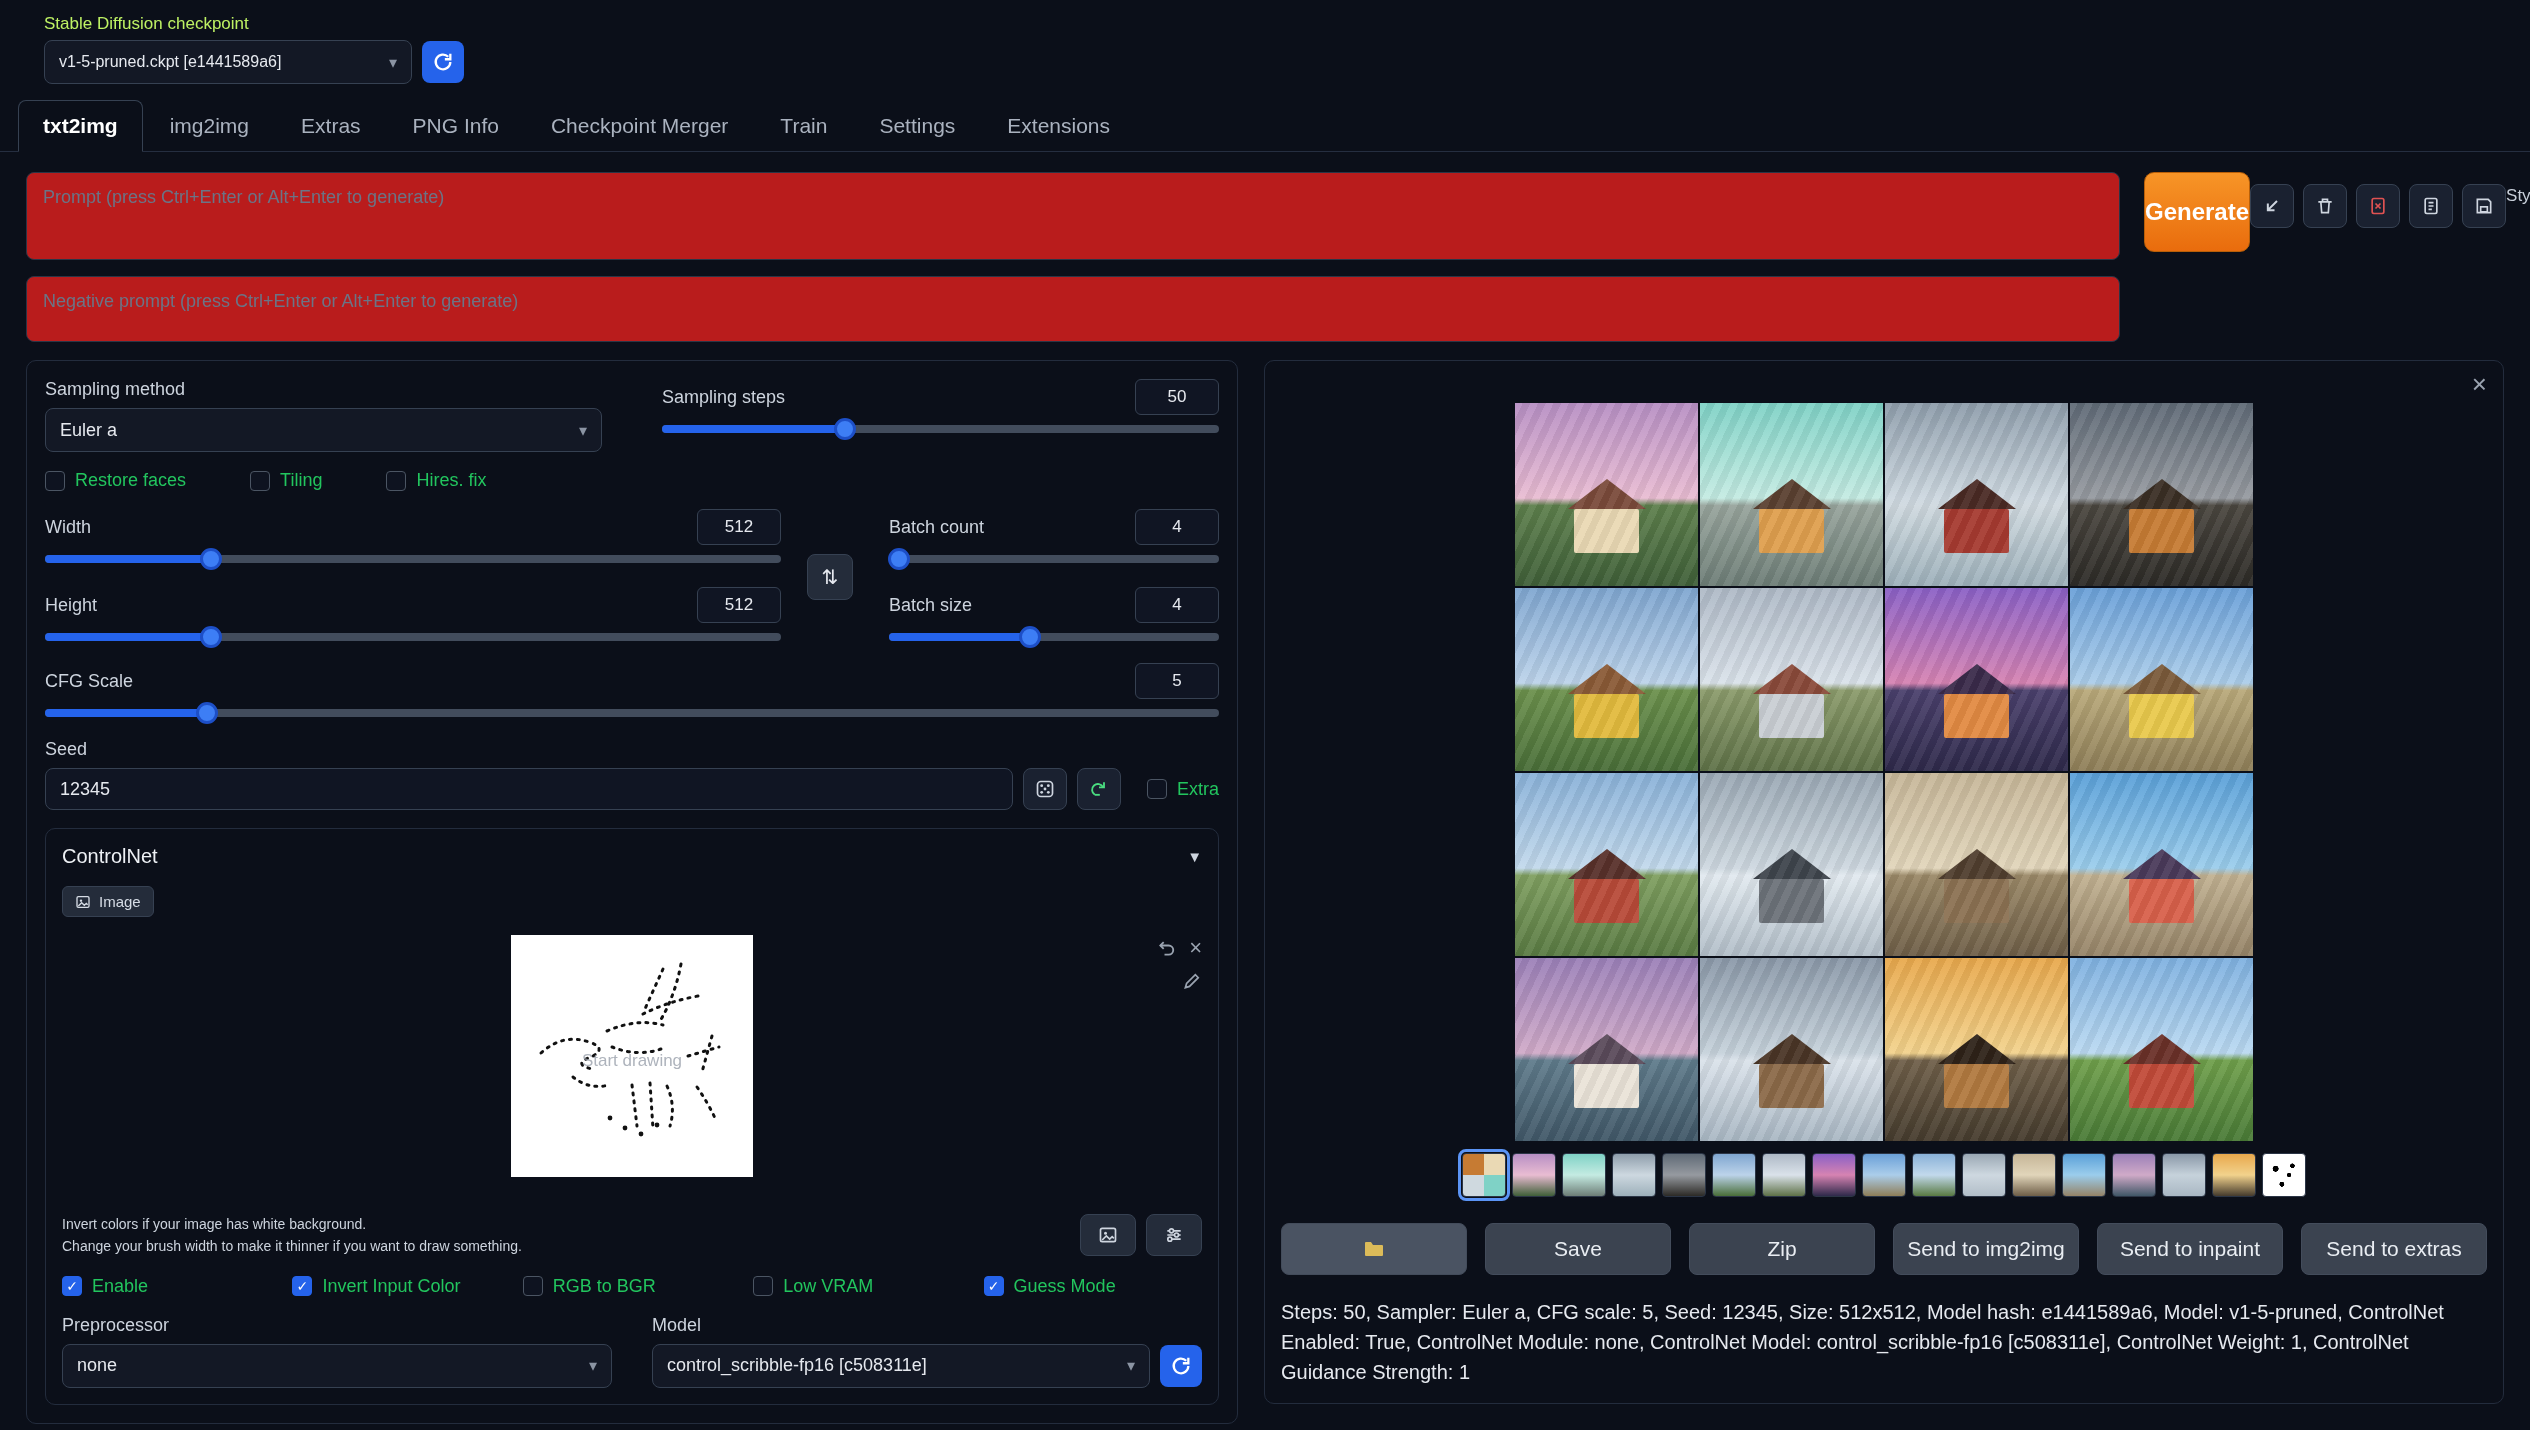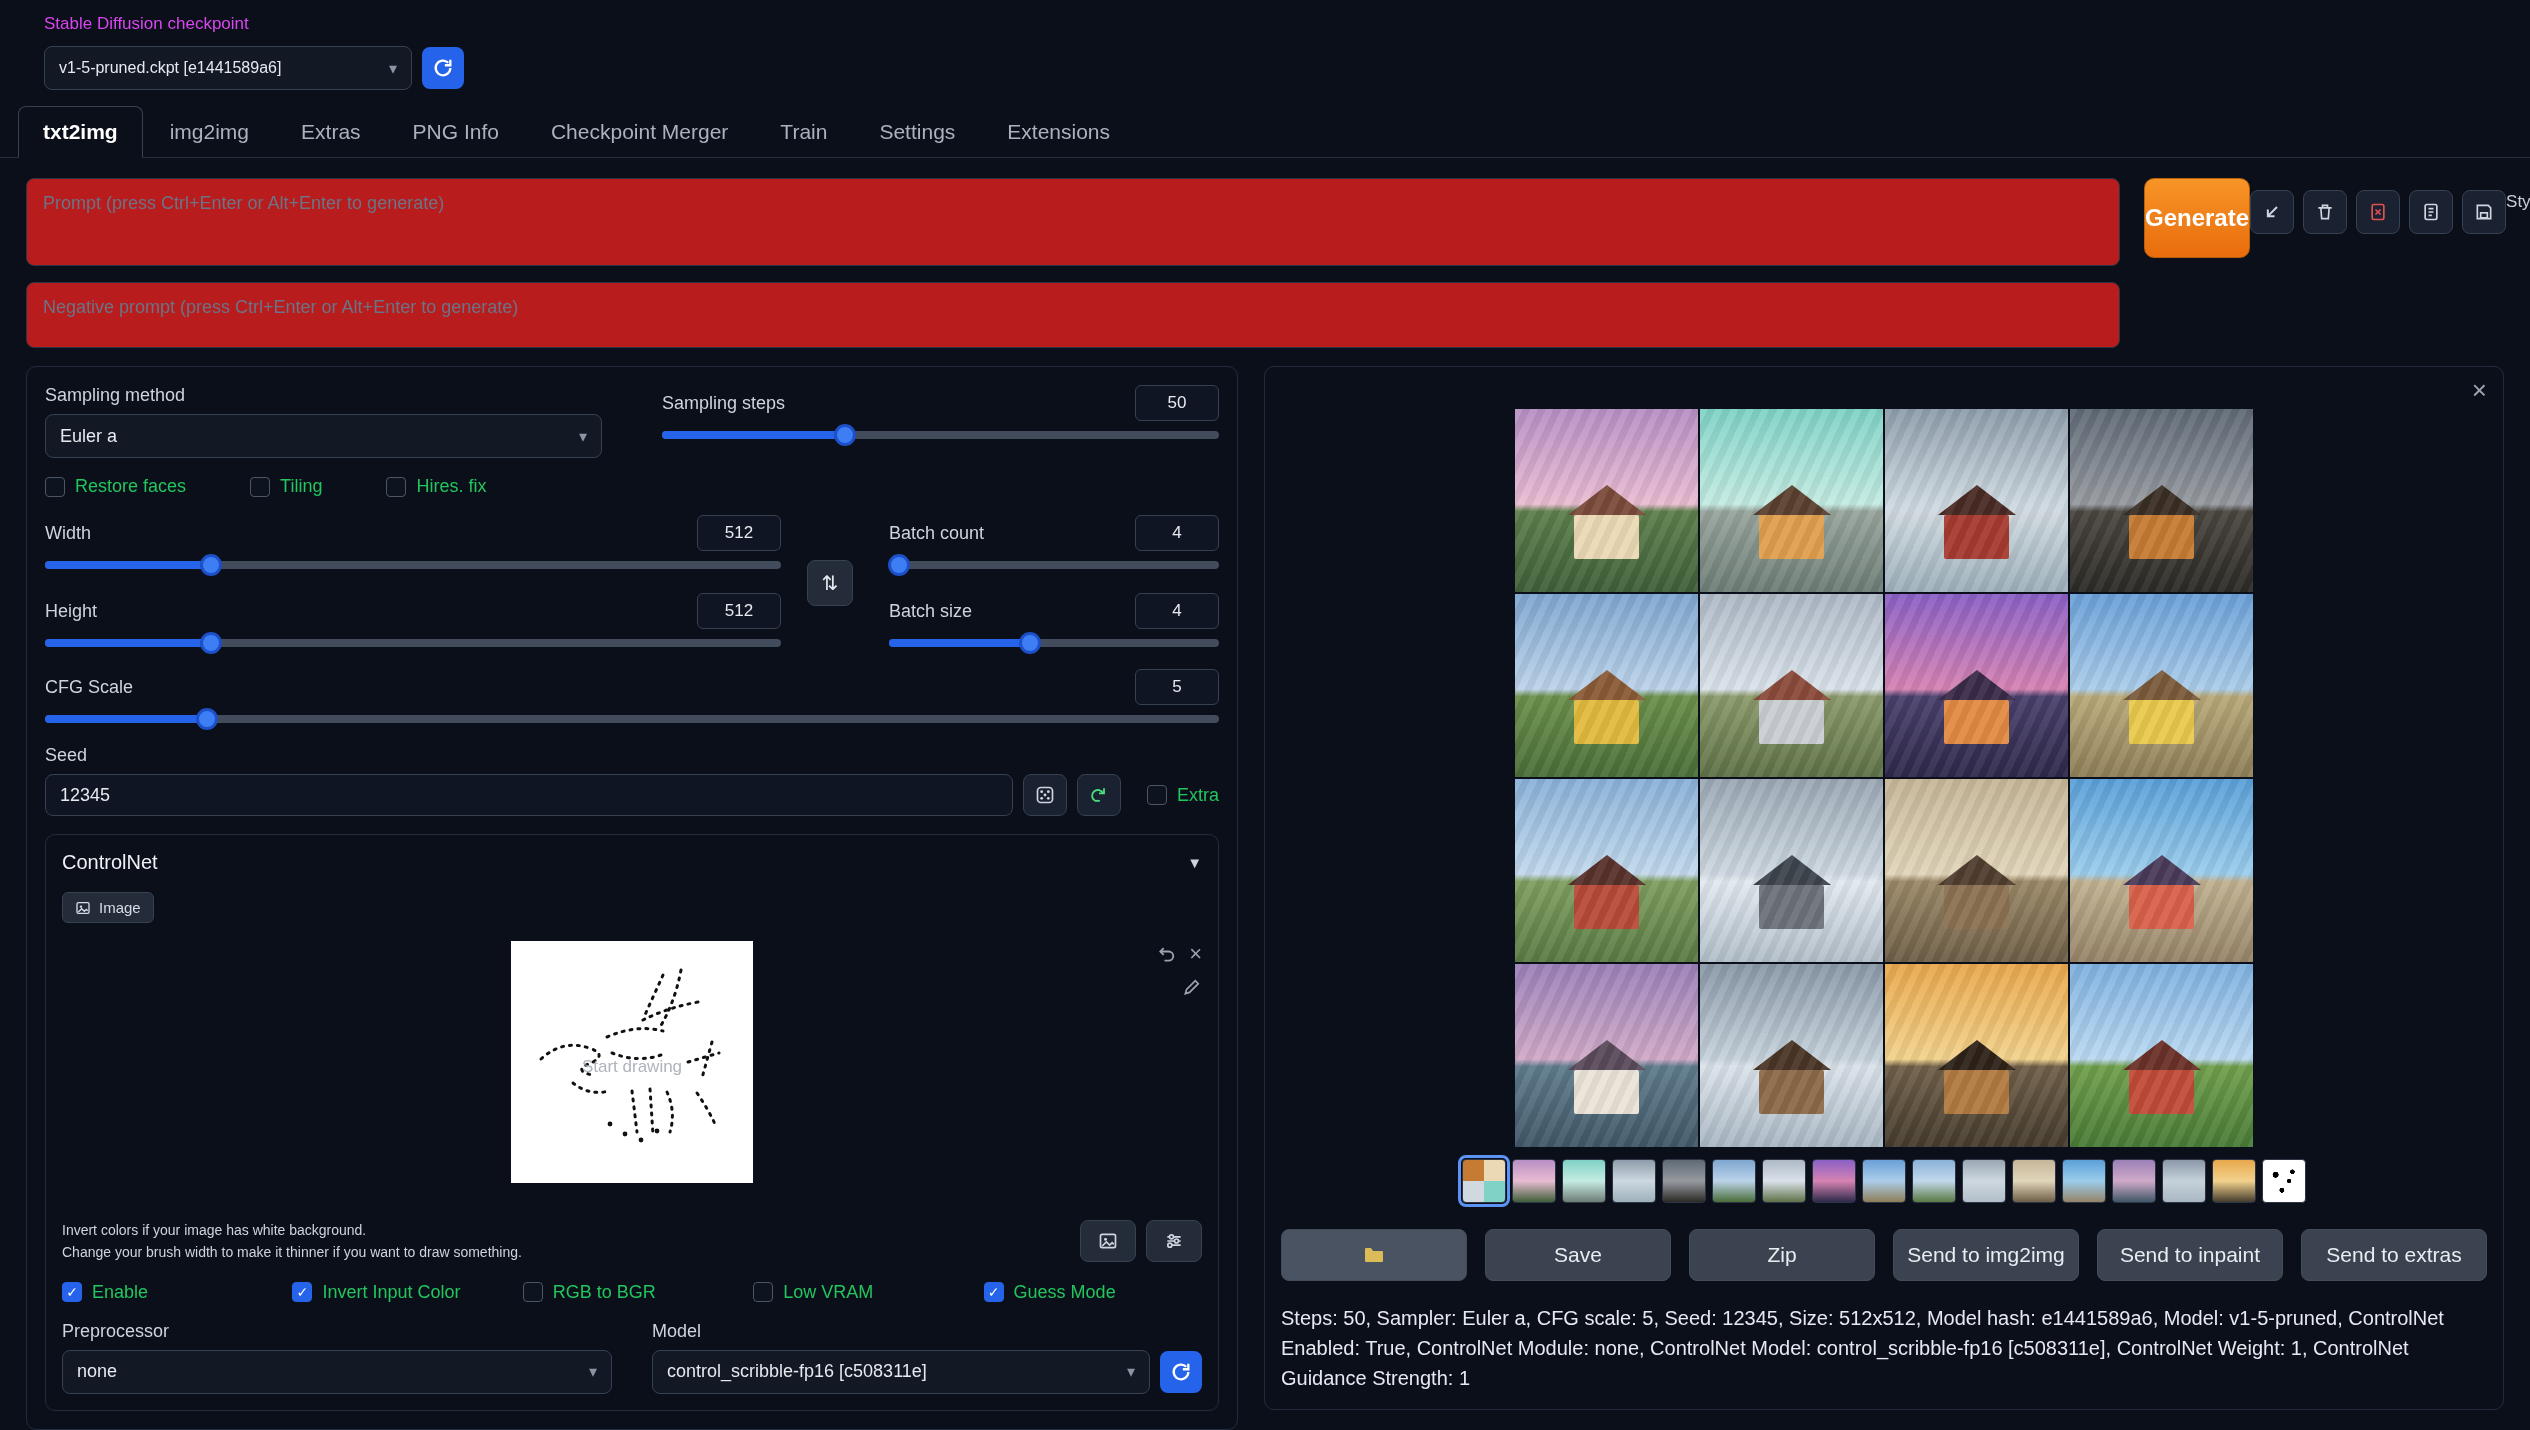--- a/index.html
+++ b/index.html
@@ -1,19 +1,19 @@
 <!DOCTYPE html>
 <html style="--blue: #2563eb; --accent1: #f79527; --accent2: #e96c0d;"><head>
 <meta charset="utf-8">
 <style>
   *{box-sizing:border-box;margin:0;padding:0}
   html,body{width:2530px;height:1430px;overflow:hidden;background:#0b0f19;
     font-family:"Liberation Sans",sans-serif;color:#e6e9ef}
   .topbar{padding:14px 0 0 44px}
-  .ckpt-label{font-size:17px;color:#d946ef;margin-bottom:12px}
+  .ckpt-label{font-size:17px;color:#bef264;margin-bottom:6px}
   .ckpt-row{display:flex;gap:10px;align-items:center}
   .select{display:flex;align-items:center;justify-content:space-between;gap:10px;
     background:#131825;border:1px solid #364152;border-radius:8px;height:44px;
     padding:0 14px;font-size:18px;color:#e6e9ef;cursor:pointer}
   .select .caret{color:#8b94a3;font-size:16px}
   .ckpt-select{width:368px}
   .icon-btn-blue{width:42px;height:42px;border:none;border-radius:8px;background:#2563eb;
     color:#fff;display:flex;align-items:center;justify-content:center;cursor:pointer}
   .icon-btn-blue svg{width:22px;height:22px}
   

